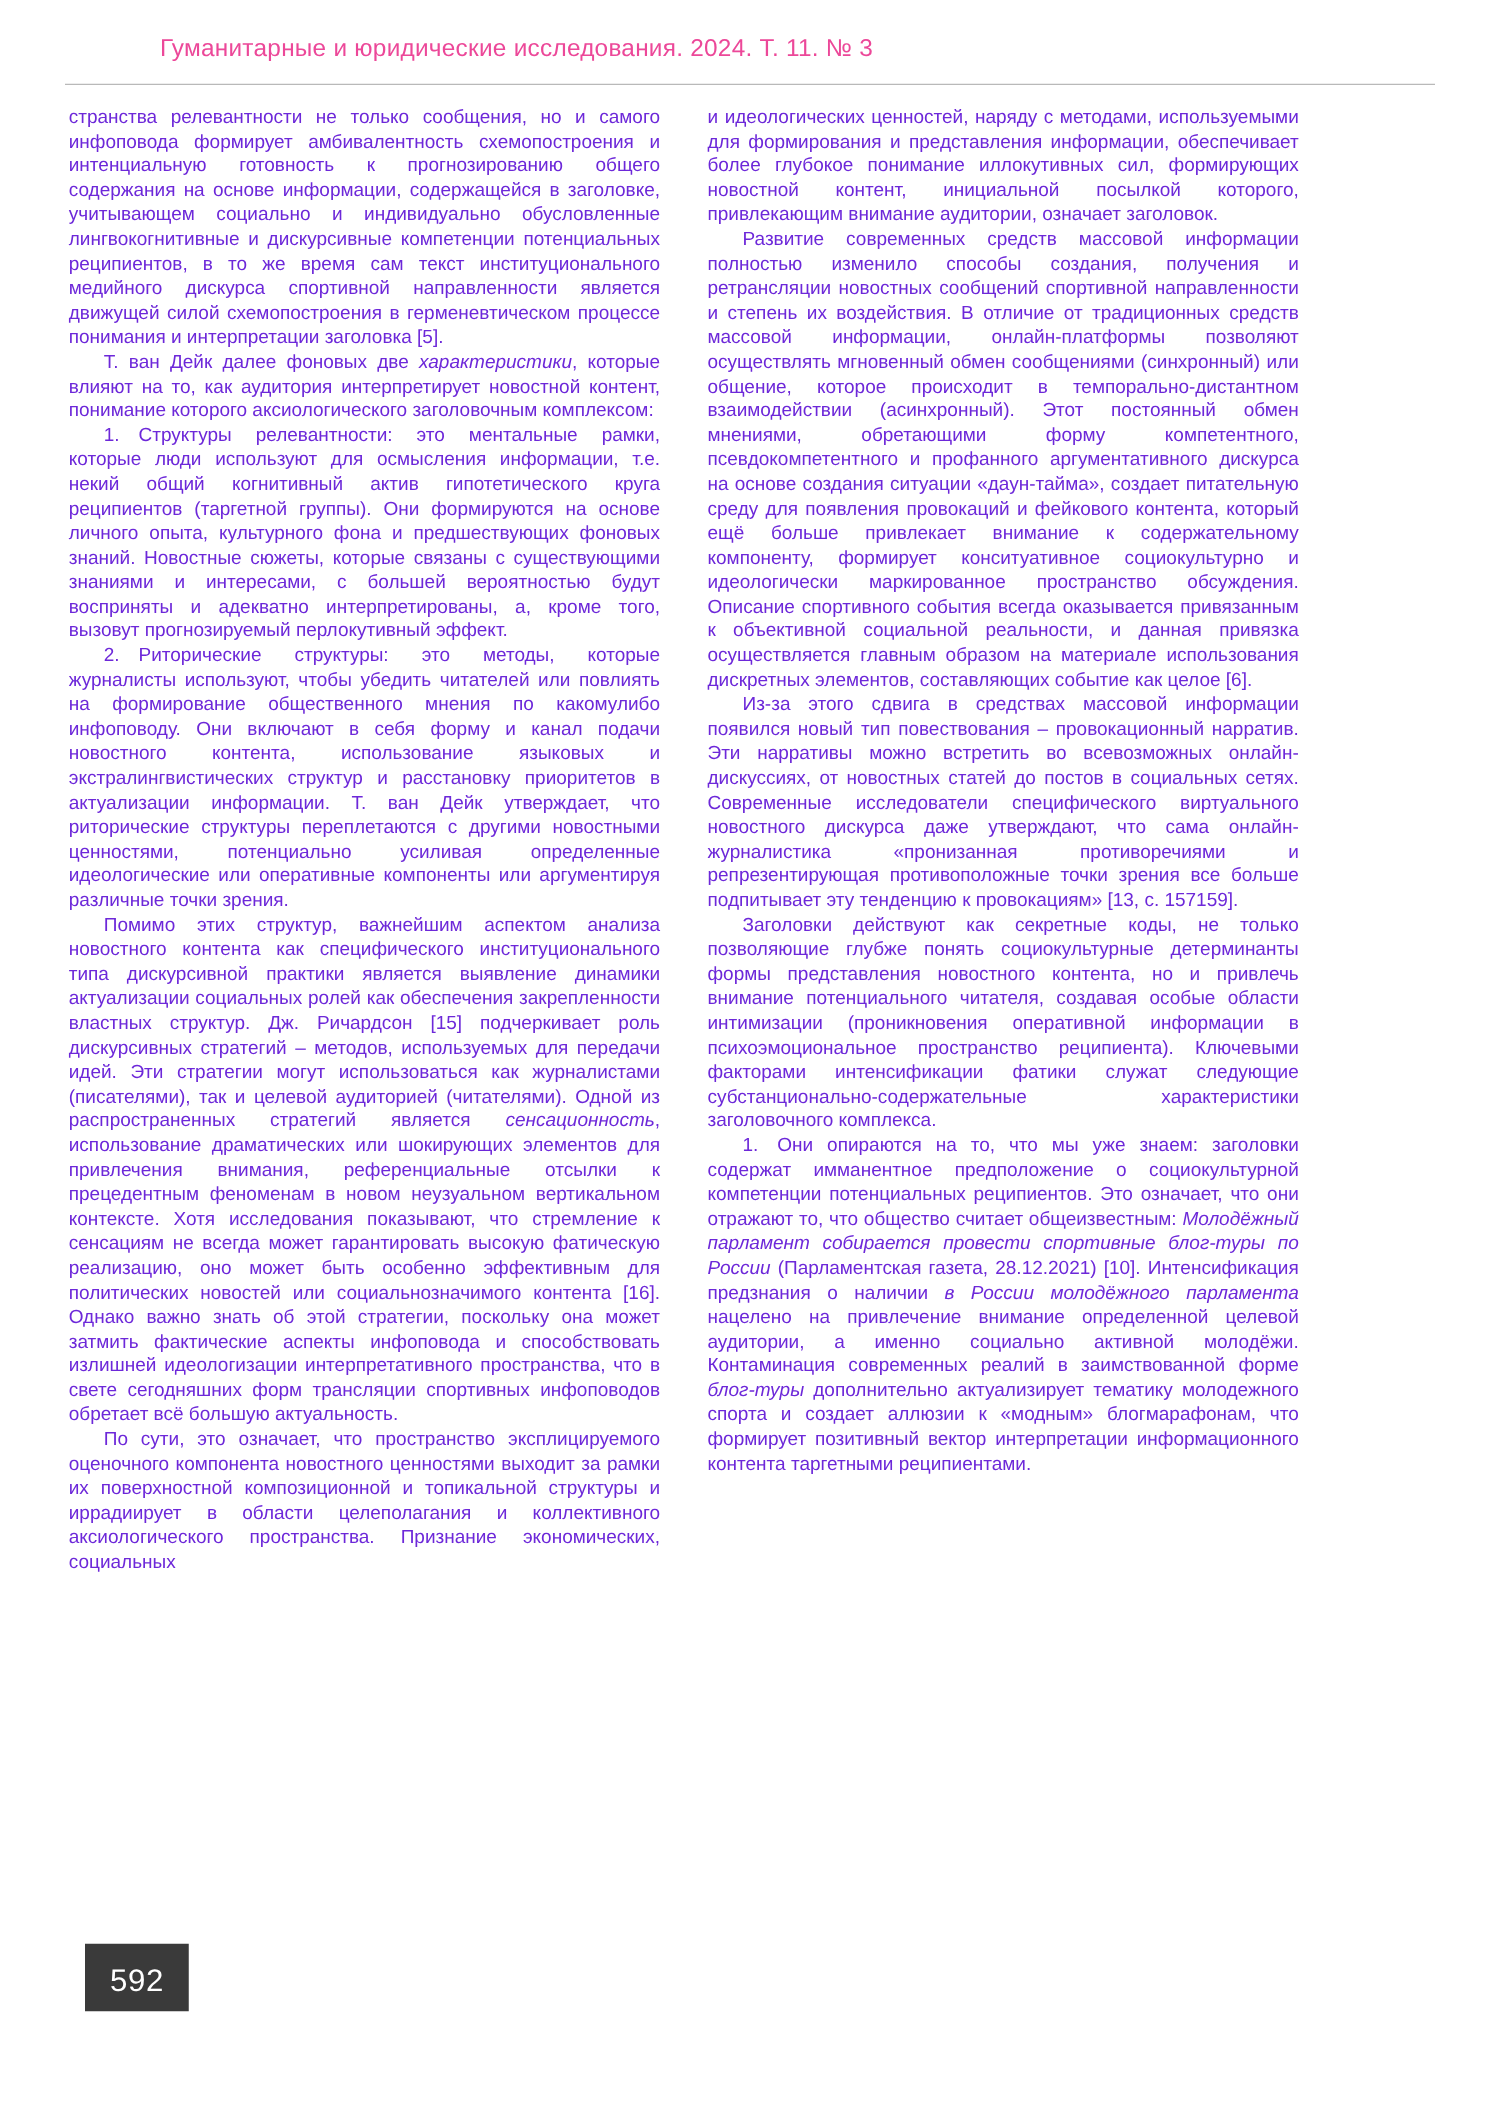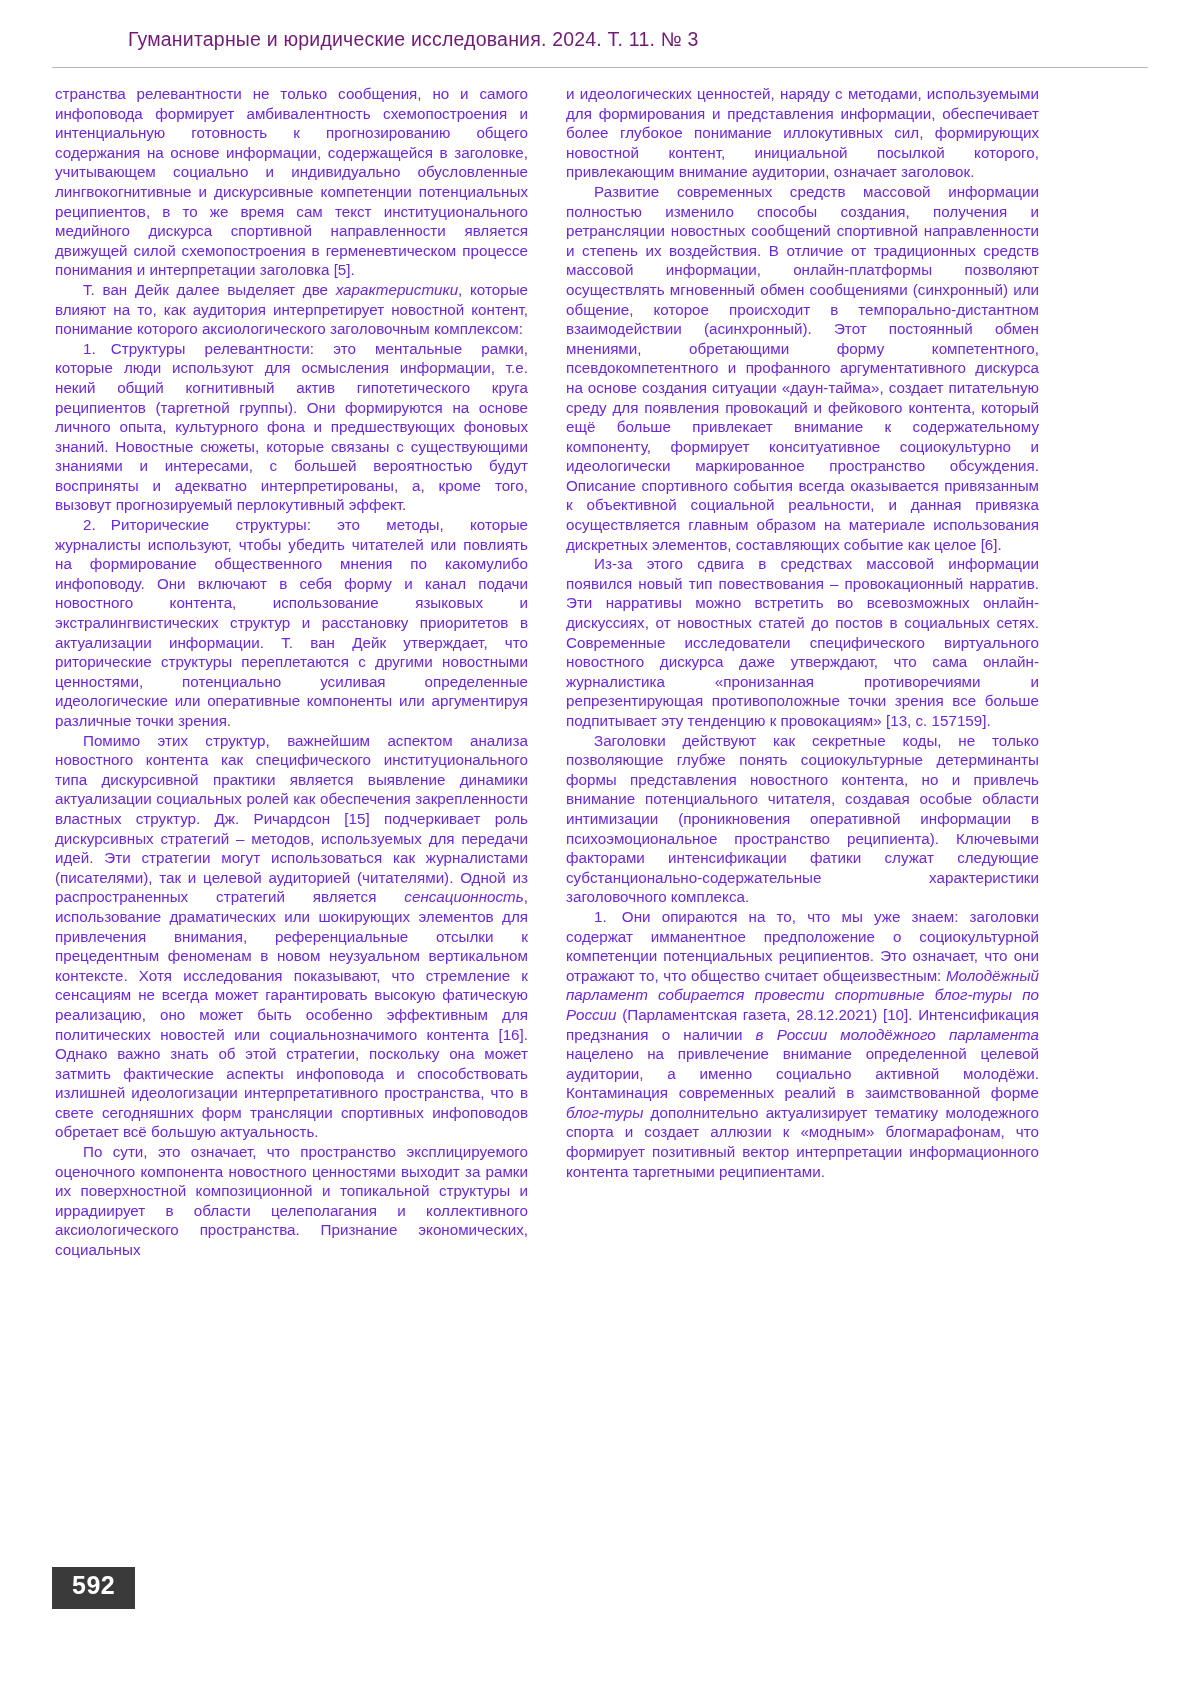--- a/index.html
+++ b/index.html
@@ -55,21 +55,21 @@
     color: #111;
   }
   .logo-text .small {
     font-size: 4.6px;
     letter-spacing: 0.4px;
     color: #222;
     white-space: nowrap;
   }
   .journal-title {
     font-size: 19.5px;
-    color: #701a75;
+    color: #ec4899;
     letter-spacing: 0.2px;
     margin-left: 28px;
     white-space: nowrap;
   }
   .header-rule {
     height: 1px;
     background: #b9b9b9;
     margin: 10px 52px 0 52px;
   }
 
@@ -101,45 +101,45 @@
   }
   .indent-num {
     text-indent: 28px;
   }
   i.it { font-style: italic; }
   b.bi { font-style: italic; font-weight: normal; }
 
   
   .page-number {
     position: absolute;
-    left: 52px;
+    left: 68px;
     bottom: 88px;
     background: #3a3a3a;
     color: #ffffff;
     font-size: 25px;
-    font-weight: bold;
-    padding: 4px 20px 9px 20px;
+    font-weight: normal;
+    padding: 16px 20px 9px 20px;
     letter-spacing: 0.5px;
   }
 </style>
 </head>
 <body>
 
 <div class="page">
 
   <div class="header">
     <div class="journal-title">Гуманитарные и юридические исследования. 2024. Т. 11. № 3</div>
   </div>
   <div class="header-rule"></div>
 
   <div class="content">
 
     <div class="col">
       <p class="para">странства релевантности не только сообщения, но и самого инфоповода формирует амбивалентность схемопостроения и интенциальную готовность к прогнозированию общего содержания на основе информации, содержащейся в заголовке, учитывающем социально и индивидуально обусловленные лингвокогнитивные и дискурсивные компетенции потенциальных реципиентов, в то же время сам текст институционального медийного дискурса спортивной направленности является движущей силой схемопостроения в герменевтическом процессе понимания и интерпретации заголовка [5].</p>
-      <p class="para indent"><span>Т. ван Дейк далее выделяет две </span><i class="it">характеристики</i><span>, которые влияют на то, как аудитория интерпретирует новостной контент, понимание которого аксиологического заголовочным комплексом:</span></p>
+      <p class="para indent"><span>Т. ван Дейк далее фоновых две </span><i class="it">характеристики</i><span>, которые влияют на то, как аудитория интерпретирует новостной контент, понимание которого аксиологического заголовочным комплексом:</span></p>
       <p class="para indent-num">1. Структуры релевантности: это ментальные рамки, которые люди используют для осмысления информации, т.е. некий общий когнитивный актив гипотетического круга реципиентов (таргетной группы). Они формируются на основе личного опыта, культурного фона и предшествующих фоновых знаний. Новостные сюжеты, которые связаны с существующими знаниями и интересами, с большей вероятностью будут восприняты и адекватно интерпретированы, а, кроме того, вызовут прогнозируемый перлокутивный эффект.</p>
       <p class="para indent-num">2. Риторические структуры: это методы, которые журналисты используют, чтобы убедить читателей или повлиять на формирование общественного мнения по какомулибо инфоповоду. Они включают в себя форму и канал подачи новостного контента, использование языковых и экстралингвистических структур и расстановку приоритетов в актуализации информации. Т. ван Дейк утверждает, что риторические структуры переплетаются с другими новостными ценностями, потенциально усиливая определенные идеологические или оперативные компоненты или аргументируя различные точки зрения.</p>
       <p class="para indent"><span>Помимо этих структур, важнейшим аспектом анализа новостного контента как специфического институционального типа дискурсивной практики является выявление динамики актуализации социальных ролей как обеспечения закрепленности властных структур. Дж. Ричардсон [15] подчеркивает роль дискурсивных стратегий – методов, используемых для передачи идей. Эти стратегии могут использоваться как журналистами (писателями), так и целевой аудиторией (читателями). Одной из распространенных стратегий является </span><i class="it">сенсационность</i><span>, использование драматических или шокирующих элементов для привлечения внимания, референциальные отсылки к прецедентным феноменам в новом неузуальном вертикальном контексте. Хотя исследования показывают, что стремление к сенсациям не всегда может гарантировать высокую фатическую реализацию, оно может быть особенно эффективным для политических новостей или социальнозначимого контента [16]. Однако важно знать об этой стратегии, поскольку она может затмить фактические аспекты инфоповода и способствовать излишней идеологизации интерпретативного пространства, что в свете сегодняшних форм трансляции спортивных инфоповодов обретает всё большую актуальность.</span></p>
       <p class="para indent">По сути, это означает, что пространство эксплицируемого оценочного компонента новостного ценностями выходит за рамки их поверхностной композиционной и топикальной структуры и иррадиирует в области целеполагания и коллективного аксиологического пространства. Признание экономических, социальных</p>
     </div>
 
     <div class="col">
       <p class="para">и идеологических ценностей, наряду с методами, используемыми для формирования и представления информации, обеспечивает более глубокое понимание иллокутивных сил, формирующих новостной контент, инициальной посылкой которого, привлекающим внимание аудитории, означает заголовок.</p>
       <p class="para indent">Развитие современных средств массовой информации полностью изменило способы создания, получения и ретрансляции новостных сообщений спортивной направленности и степень их воздействия. В отличие от традиционных средств массовой информации, онлайн-платформы позволяют осуществлять мгновенный обмен сообщениями (синхронный) или общение, которое происходит в темпорально-дистантном взаимодействии (асинхронный). Этот постоянный обмен мнениями, обретающими форму компетентного, псевдокомпетентного и профанного аргументативного дискурса на основе создания ситуации «даун-тайма», создает питательную среду для появления провокаций и фейкового контента, который ещё больше привлекает внимание к содержательному компоненту, формирует конситуативное социокультурно и идеологически маркированное пространство обсуждения. Описание спортивного события всегда оказывается привязанным к объективной социальной реальности, и данная привязка осуществляется главным образом на материале использования дискретных элементов, составляющих событие как целое [6].</p>
       <p class="para indent">Из-за этого сдвига в средствах массовой информации появился новый тип повествования – провокационный нарратив. Эти нарративы можно встретить во всевозможных онлайн-дискуссиях, от новостных статей до постов в социальных сетях. Современные исследователи специфического виртуального новостного дискурса даже утверждают, что сама онлайн-журналистика «пронизанная противоречиями и репрезентирующая противоположные точки зрения все больше подпитывает эту тенденцию к провокациям» [13, с. 157159].</p>

